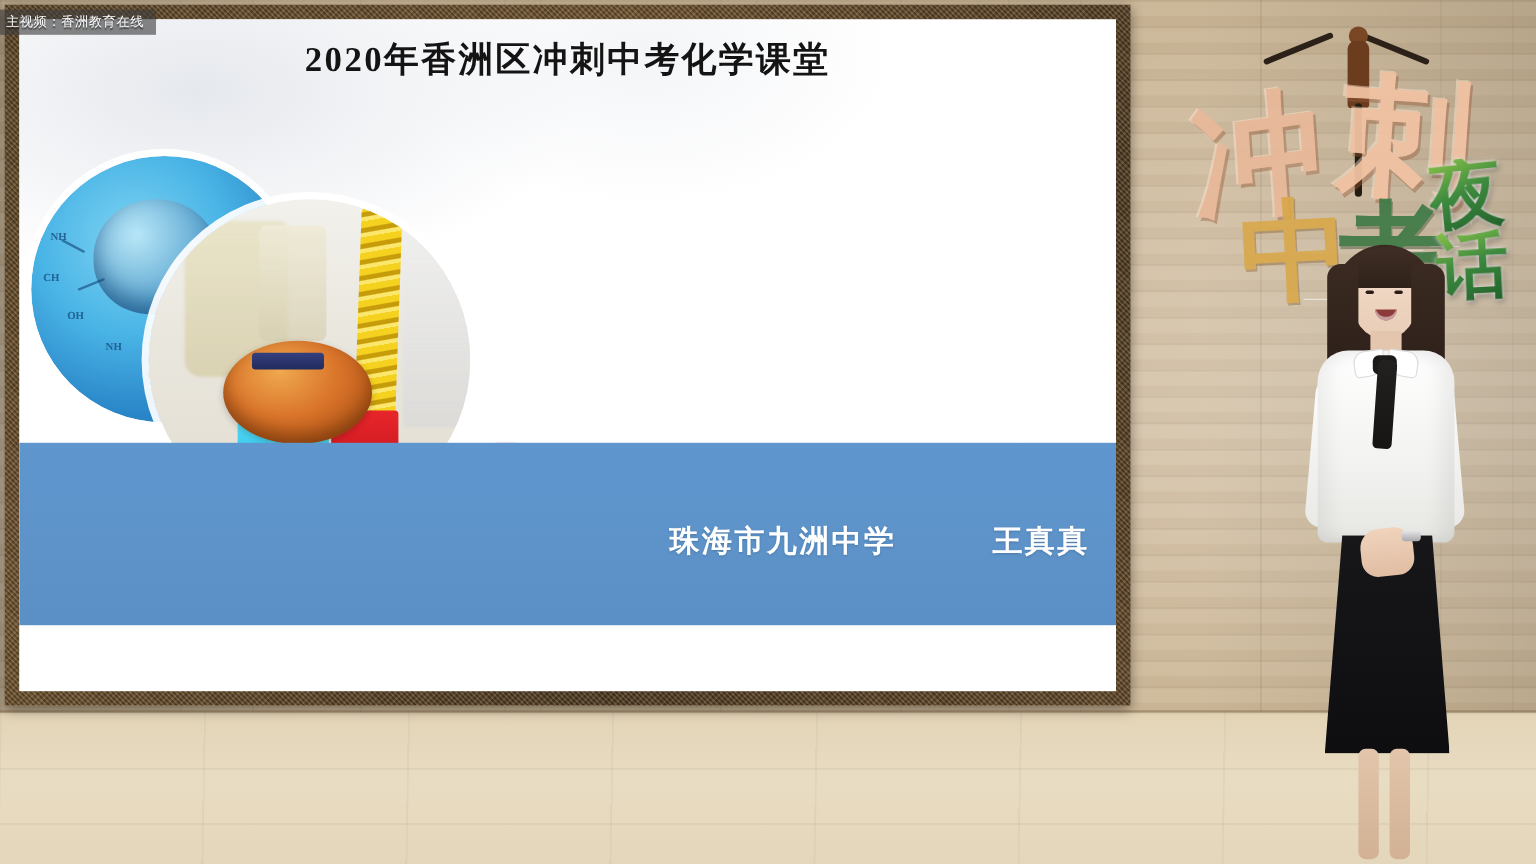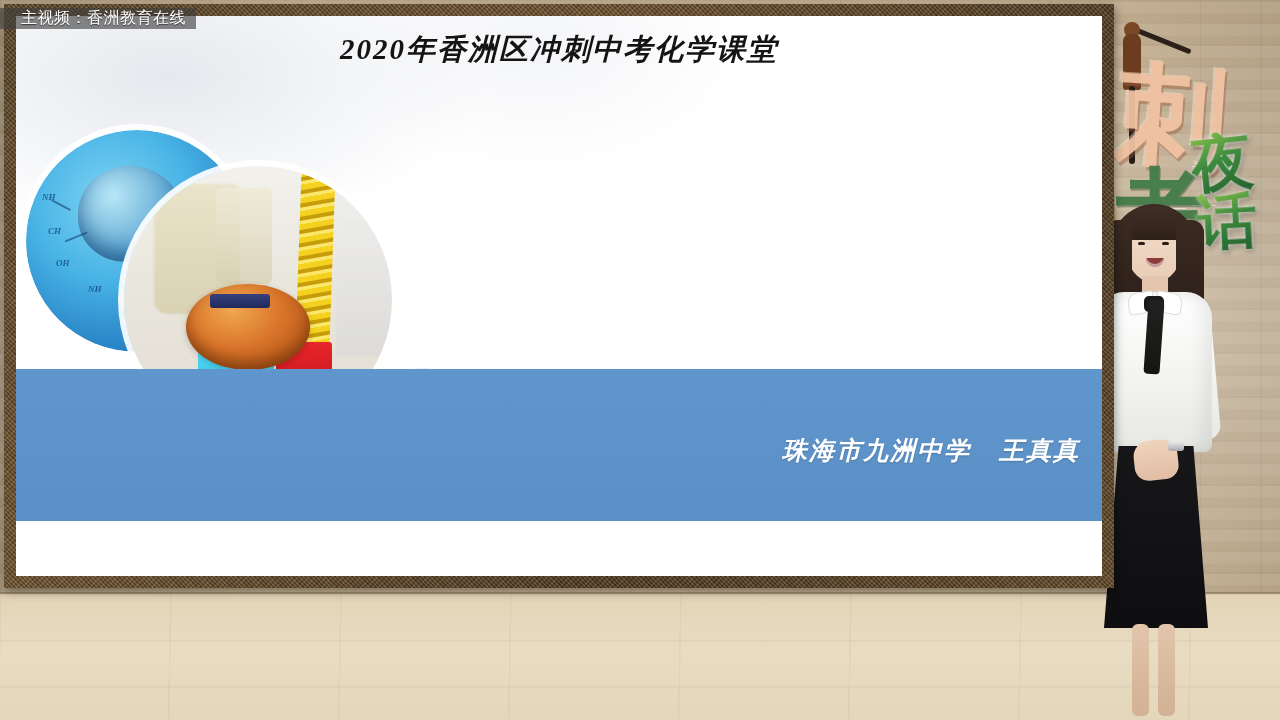--- a/index.html
+++ b/index.html
@@ -141,32 +141,31 @@
     background: linear-gradient(160deg, #8bc34a 0%, #3d8a3f 45%, #1f5e2a 100%);
     -webkit-background-clip: text; background-clip: text; color: transparent;
     filter: drop-shadow(0 0 2px rgba(255,255,255,.95)) drop-shadow(1px 2px 2px rgba(0,0,0,.35));
   }
   .art-ye { position: absolute; left: 206px; top: 118px; font-size: 62px; transform: rotate(-6deg); }
   .art-hua { position: absolute; left: 212px; top: 178px; font-size: 60px; transform: rotate(-3deg); }
 
   
   .screen-frame {
     position: absolute;
-    left: 4px; top: 4px; width: 1110px; height: 584px;
+    left: 4px; top: 4px; width: 938px; height: 584px;
     padding: 12px;
     background:
       repeating-linear-gradient(45deg,
         rgba(255,255,255,.10) 0px, rgba(255,255,255,.10) 1px,
         rgba(0,0,0,.16) 2px, rgba(0,0,0,.16) 3px),
       repeating-linear-gradient(-45deg,
         rgba(255,220,170,.10) 0px, rgba(255,220,170,.10) 1px,
         rgba(0,0,0,.10) 2px, rgba(0,0,0,.10) 4px),
       linear-gradient(135deg, #5d4627 0%, #6f5330 35%, #4e3a21 70%, #63492a 100%);
     box-shadow: 0 3px 10px rgba(0,0,0,.45);
-    font-style: italic;
   }
   .slide {
     position: relative;
     width: 100%; height: 100%;
     background: #ffffff;
     overflow: hidden;
   }
   .slide-sheen {
     position: absolute; inset: 0;
     background:
@@ -206,21 +205,21 @@
     position: absolute;
     left: 0; right: 0; top: 418px;
     text-align: right; padding-right: 22px;
     font-family: "Liberation Serif", "DejaVu Serif", serif;
     font-weight: bold;
     font-size: 25px;
     letter-spacing: 2px;
     color: #ffffff;
     text-shadow: 0 1px 2px rgba(0,0,0,.18);
   }
-  .presenter-line .school { margin-right: 28px; }
+  .presenter-line .school { margin-right: 80px; }
 
   
   .circ { position: absolute; border-radius: 50%; overflow: hidden; }
   .circ-ring {
     position: absolute; border-radius: 50%;
     box-shadow: 0 0 0 6px rgba(255,255,255,.92);
   }
 
   .circ-a {
     left: 10px; top: 114px; width: 222px; height: 222px;
@@ -406,25 +405,25 @@
     position: absolute; top: 428px; width: 17px; height: 92px;
     background: linear-gradient(180deg, #e2c5ab, #d2b194);
     border-radius: 6px;
   }
   .p-leg-l { left: 74px; }
   .p-leg-r { left: 100px; }
 
   
   .source-badge {
     position: absolute; left: 0; top: 8px;
-    height: 21px; padding: 0 10px 0 21px;
+    height: 21px; padding: 0 10px 0 5px;
     display: flex; align-items: center;
     background: rgba(62,62,62,0.62);
     color: #ffffff;
-    font-size: 16px;
+    font-size: 11px;
     letter-spacing: .5px;
     white-space: nowrap;
     text-shadow: 0 1px 1px rgba(0,0,0,.6);
   }
 </style>
 </head>
 <body>
 
 <div id="stage">
 
@@ -483,21 +482,21 @@
   <div class="screen-frame">
     <div class="slide">
 
       <div class="slide-sheen"></div>
 
       <div class="slide-title">2020年香洲区冲刺中考化学课堂</div>
 
       <div class="circ circ-a">
         <div class="flask-shape"></div>
         <div class="formula" style="left:16px;  top:62px;">NH</div>
-        <div class="formula" style="left:22px;  top:96px;">CH</div>
+        <div class="formula" style="left:10px;  top:96px;">CH</div>
         <div class="formula" style="left:30px;  top:128px;">OH</div>
         <div class="formula" style="left:160px; top:54px;">C</div>
         <div class="formula" style="left:172px; top:86px;">NH</div>
         <div class="formula" style="left:168px; top:120px;">OH</div>
         <div class="formula" style="left:150px; top:150px;">NH</div>
         <div class="formula" style="left:96px;  top:178px;">H3C</div>
         <div class="formula" style="left:62px;  top:154px;">NH</div>
         <div class="bond" style="left:24px;  top:74px;  width:22px; transform:rotate(28deg);"></div>
         <div class="bond" style="left:38px;  top:106px; width:24px; transform:rotate(-22deg);"></div>
         <div class="bond" style="left:156px; top:70px;  width:20px; transform:rotate(36deg);"></div>

